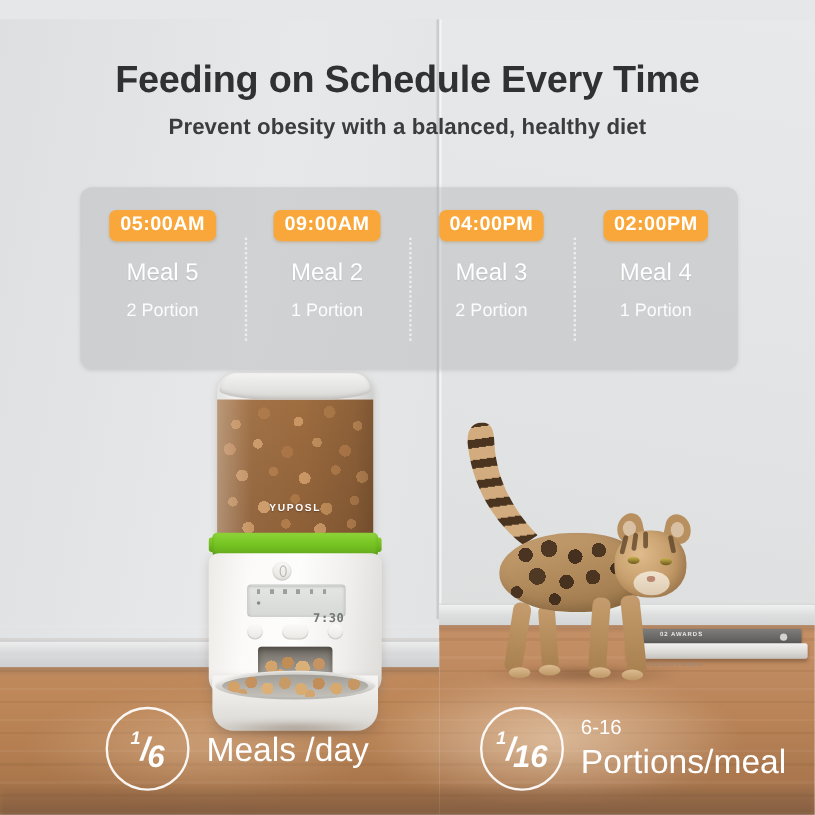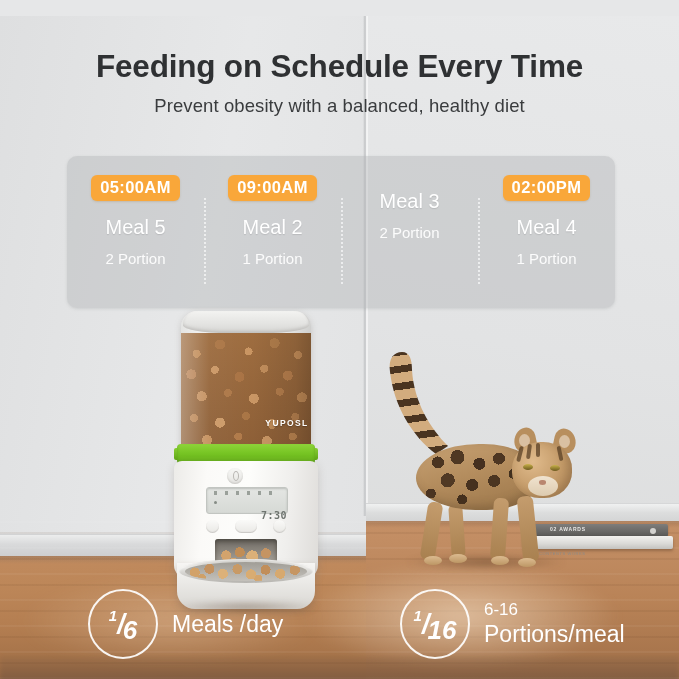--- a/index.html
+++ b/index.html
@@ -55,21 +55,21 @@
     background:radial-gradient(ellipse at center,rgba(255,232,205,.30),rgba(255,232,205,0) 70%);
     filter:blur(8px);}
   .floor-bottom-blur{position:absolute;left:0;top:640px;width:679px;height:39px;
     background:linear-gradient(180deg,rgba(120,90,68,.15),rgba(96,74,58,.55));
     filter:blur(2px);}
 
   
   .headline{position:absolute;left:0;top:32px;width:679px;text-align:center;
     font-size:31.5px;font-weight:bold;color:#2f3133;letter-spacing:-.2px;}
   .subhead{position:absolute;left:0;top:79px;width:679px;text-align:center;
-    font-size:18.5px;font-weight:normal;color:#3a3c3e;letter-spacing:.1px;}
+    font-size:18.5px;font-weight:bold;color:#3a3c3e;letter-spacing:.1px;}
 
   
   .sched-card{position:absolute;left:67px;top:140px;width:548px;height:152px;
     border-radius:10px;background:rgba(176,178,180,.42);
     box-shadow:0 1px 3px rgba(140,142,145,.25);
     display:flex;justify-content:flex-end;}
   .sched-col{flex:1;position:relative;display:flex;flex-direction:column;
     align-items:center;padding-top:19px;}
   .sched-col + .sched-col::before{
     content:"";position:absolute;left:0;top:42px;width:0;height:86px;
@@ -121,21 +121,21 @@
       radial-gradient(circle at 20% 93%,#c5915e 0 5px,transparent 5px),
       radial-gradient(circle at 44% 90%,#b07a49 0 4px,transparent 4px),
       radial-gradient(circle at 66% 94%,#ca9765 0 5px,transparent 5px),
       radial-gradient(circle at 86% 90%,#b8824f 0 4px,transparent 4px),
       linear-gradient(180deg,#9e6d40,#8d5f37);}
   .kibble-sheen{position:absolute;left:18px;top:22px;width:130px;height:115px;
     background:linear-gradient(90deg,rgba(255,255,255,.30) 0%,rgba(255,255,255,.04) 22%,
       rgba(255,255,255,0) 55%,rgba(0,0,0,.10) 88%,rgba(0,0,0,.20) 100%);}
   .brand{position:absolute;left:18px;top:107px;width:130px;text-align:center;
     font-size:8.5px;font-weight:bold;color:#fdfdfd;letter-spacing:1.4px;
-    text-shadow:0 1px 1px rgba(70,45,25,.55);padding-left:41px;}
+    text-shadow:0 1px 1px rgba(70,45,25,.55);}
 
   .green-band{position:absolute;left:14px;top:133px;width:138px;height:20px;
     border-radius:4px;
     background:linear-gradient(180deg,#8ed439 0%,#77c524 45%,#63ad17 100%);
     box-shadow:inset 0 -2px 3px rgba(60,110,10,.35);}
   .band-tab{position:absolute;top:137px;width:6px;height:12px;border-radius:2px;
     background:linear-gradient(180deg,#86cd31,#5fa615);}
   .band-tab.l{left:11px;} .band-tab.r{left:149px;}
 
   .body-unit{position:absolute;left:11px;top:150px;width:144px;height:118px;
@@ -284,21 +284,21 @@
   .feat-circle{width:66px;height:66px;border-radius:50%;
     border:2px solid rgba(255,255,255,.92);position:relative;flex:none;}
   .frac{position:absolute;left:0;top:0;width:66px;height:66px;
     display:flex;align-items:center;justify-content:center;
     color:#ffffff;font-style:italic;font-weight:bold;line-height:1;}
   .frac .num{font-size:15px;align-self:flex-start;margin-top:17px;}
   .frac .sl{font-size:27px;margin:0 0px;}
   .frac .den{font-size:26px;align-self:flex-end;margin-bottom:14px;margin-left:-2px;}
   .feat-text{margin-left:14px;color:#ffffff;}
   .feat-l1{font-size:17px;line-height:1.25;}
-  .feat-l2{font-size:23px;line-height:1.25;}
+  .feat-l2{font-size:28px;line-height:1.25;}
   .feat1{left:88px;top:573px;}
   .feat2{left:400px;top:573px;}
 </style>
 </head>
 <body>
 
 <div class="stage">
 
   <div class="wall"></div>
   <div class="wall-left"></div>
@@ -327,20 +327,21 @@
       <span class="pill">05:00AM</span>
       <span class="meal">Meal 5</span>
       <span class="portion">2 Portion</span>
     </div>
     <div class="sched-col">
       <span class="pill">09:00AM</span>
       <span class="meal">Meal 2</span>
       <span class="portion">1 Portion</span>
     </div>
     <div class="sched-col">
+      <span class="pill">04:00PM</span>
       <span class="meal">Meal 3</span>
       <span class="portion">2 Portion</span>
     </div>
     <div class="sched-col">
       <span class="pill">02:00PM</span>
       <span class="meal">Meal 4</span>
       <span class="portion">1 Portion</span>
     </div>
   </div>
 

